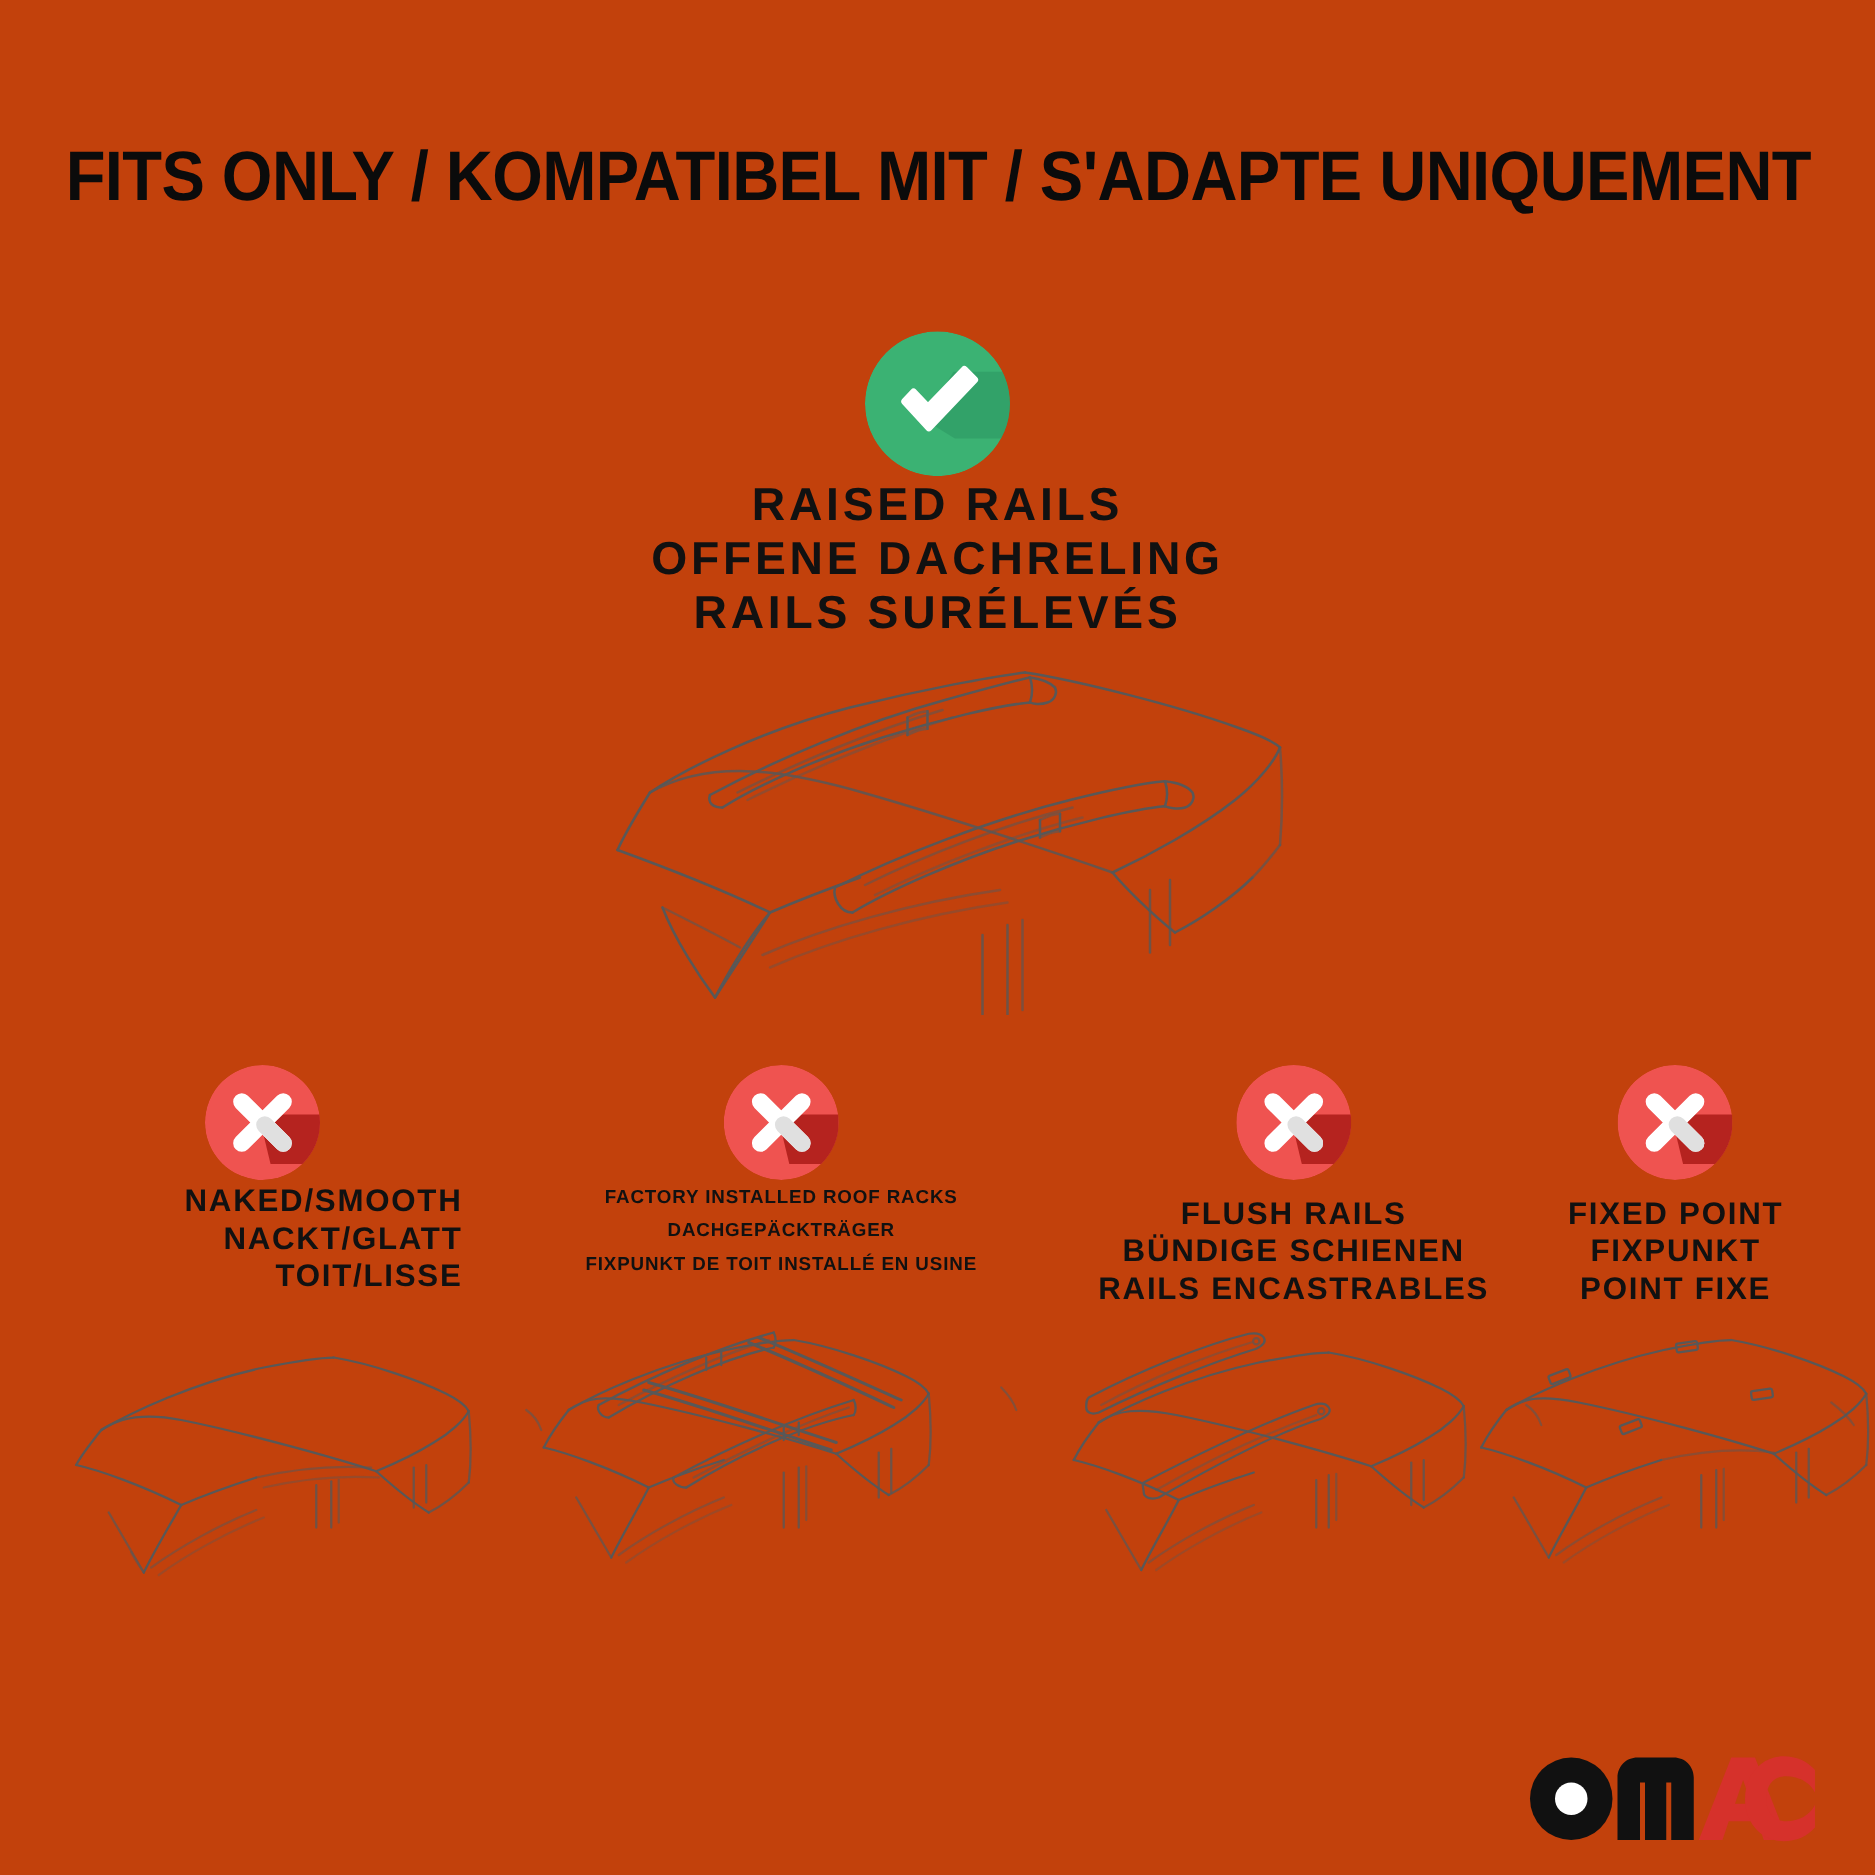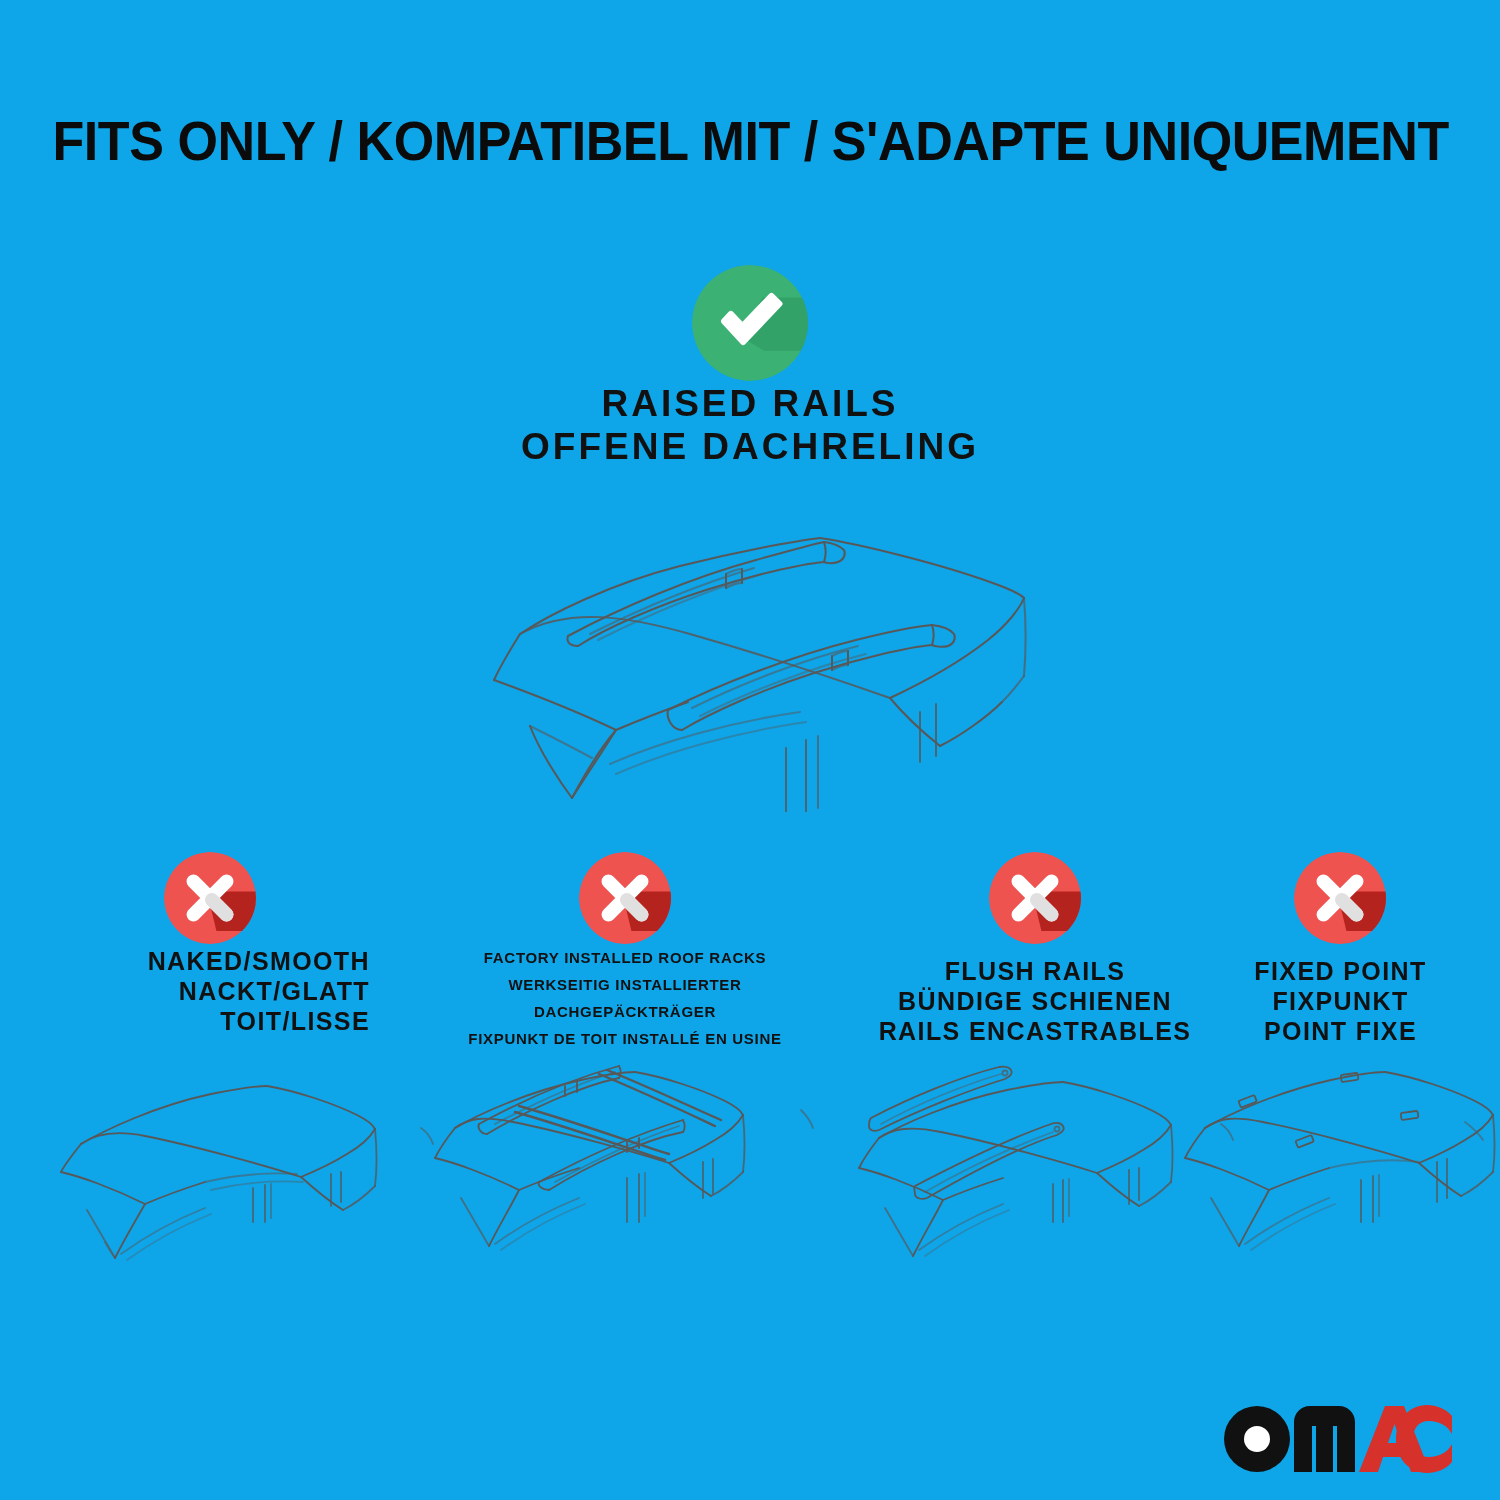--- a/index.html
+++ b/index.html
@@ -9,21 +9,21 @@
     height: 1500px;
     background: #ffffff;
     font-family: "Liberation Sans", sans-serif;
     overflow: hidden;
   }
 
   #page {
     position: relative;
     width: 1500px;
     height: 1500px;
-    background: #0ea5e9;
+    background: #c2410c;
   }
 
   
   .header-title {
     position: absolute;
     left: 0;
     top: 108px;
     width: 1500px;
     text-align: center;
     font-family: "Liberation Sans Narrow", "Liberation Sans", sans-serif;
@@ -95,20 +95,21 @@
     <svg viewBox="0 0 100 100" xmlns="http://www.w3.org/2000/svg">
       <circle cx="50" cy="50" r="50" fill="#3bb273"></circle>
       <path d="M41 61 L61 28 L100 28 L100 74 L62 74 Z" fill="#2c9560" opacity="0.55"></path>
       <path d="M27.5 48.5 L33.5 42 L43.5 52.5 L68.5 26.5 L75.5 33.5 L44 66.5 Z" fill="#ffffff" stroke="#ffffff" stroke-width="5" stroke-linejoin="round"></path>
     </svg>
   </div>
 
   <div class="label-block label-main" style="left:350px; top:382px; width:800px;">
     <span class="ln">RAISED RAILS</span>
     <span class="ln">OFFENE DACHRELING</span>
+    <span class="ln">RAILS SURÉLEVÉS</span>
   </div>
 
   <div class="illus" style="left:420px; top:512px; width:660px; height:300px;">
     <svg viewBox="0 0 660 300" xmlns="http://www.w3.org/2000/svg" fill="none" stroke="#585858" stroke-width="2" stroke-linecap="round" stroke-linejoin="round">
 
       <path d="M100 122 C130 102 190 72 260 54 C320 39 375 29 400 26"></path>
       <path d="M400 26 C440 32 520 52 570 70 C590 77 600 82 604 86"></path>
       <path d="M604 86 C600 96 588 112 568 128 C540 150 500 172 470 186"></path>
       <path d="M470 186 C430 172 340 142 270 122 C210 105 150 94 100 122" stroke-opacity="0.85"></path>
 
@@ -215,21 +216,20 @@
   </div>
 
   <div class="label-block label-small" style="left:50px; top:946px; width:320px;text-align:right;">
     <span class="ln">NAKED/SMOOTH</span>
     <span class="ln">NACKT/GLATT</span>
     <span class="ln">TOIT/LISSE</span>
   </div>
 
   <div class="label-block label-xsmall" style="left:390px; top:944px; width:470px;">
     <span class="ln">FACTORY INSTALLED ROOF RACKS</span>
-    <span class="ln">WERKSEITIG INSTALLIERTER</span>
     <span class="ln">DACHGEPÄCKTRÄGER</span>
     <span class="ln">FIXPUNKT DE TOIT INSTALLÉ EN USINE</span>
   </div>
 
   <div class="label-block label-small" style="left:870px; top:956px; width:330px;">
     <span class="ln">FLUSH RAILS</span>
     <span class="ln">BÜNDIGE SCHIENEN</span>
     <span class="ln">RAILS ENCASTRABLES</span>
   </div>
 

